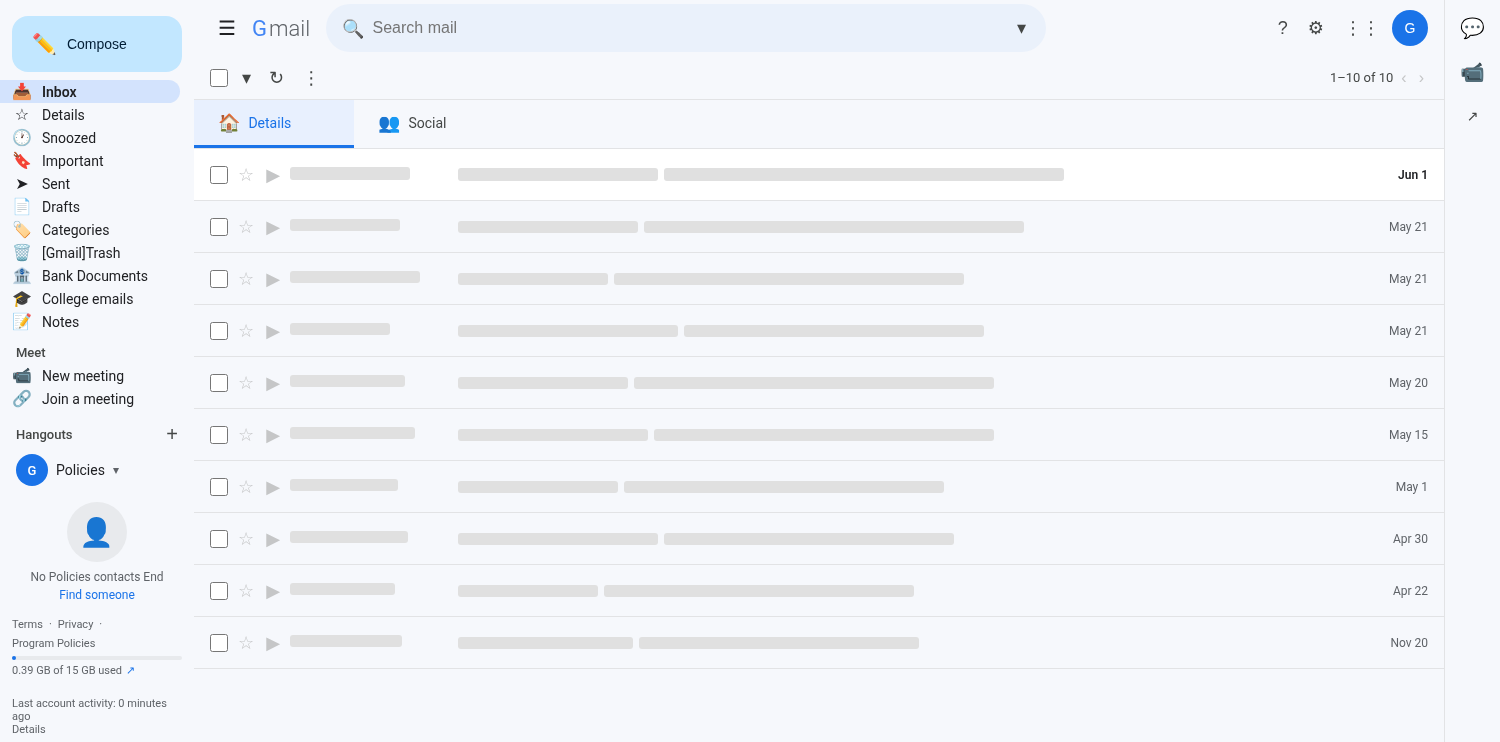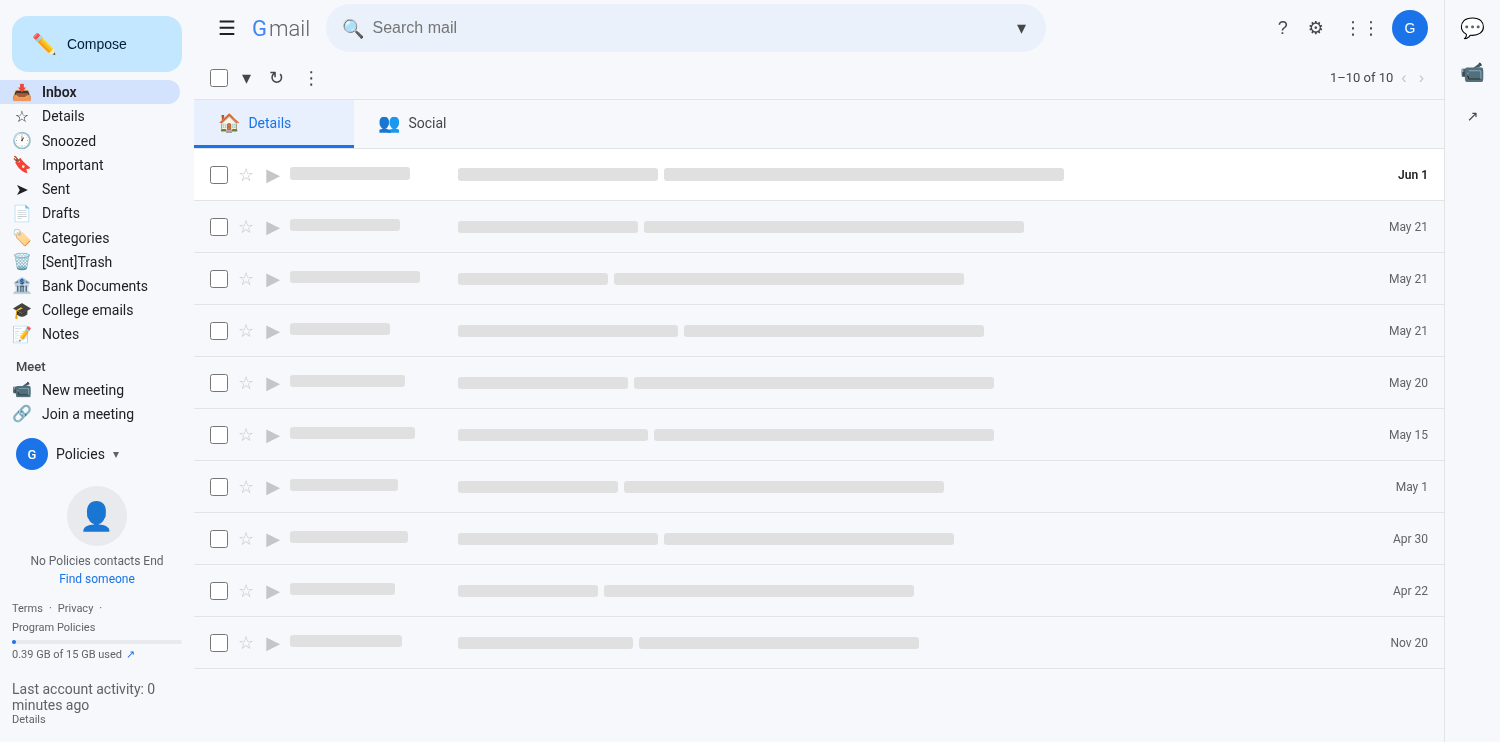--- a/index.html
+++ b/index.html
@@ -488,21 +488,21 @@
     <span class="nav-icon">📄</span>
     <span class="nav-label">Drafts</span>
   </div>
 
   <div class="nav-item">
     <span class="nav-icon">🏷️</span>
     <span class="nav-label">Categories</span>
   </div>
   <div class="nav-item">
     <span class="nav-icon">🗑️</span>
-    <span class="nav-label">[Sent]Trash</span>
+    <span class="nav-label">[Gmail]Trash</span>
   </div>
   <div class="nav-item">
     <span class="nav-icon">🏦</span>
     <span class="nav-label">Bank Documents</span>
   </div>
   <div class="nav-item">
     <span class="nav-icon">🎓</span>
     <span class="nav-label">College emails</span>
   </div>
   <div class="nav-item">
@@ -514,20 +514,24 @@
   <div class="nav-item">
     <span class="nav-icon">📹</span>
     <span class="nav-label">New meeting</span>
   </div>
   <div class="nav-item">
     <span class="nav-icon">🔗</span>
     <span class="nav-label">Join a meeting</span>
   </div>
 
   <div class="hangouts-section">
+    <div class="hangouts-title">
+      <span>Hangouts</span>
+      <button class="hangouts-add-btn">+</button>
+    </div>
     <div class="hangouts-user">
       <div class="hangouts-avatar">G</div>
       <span class="hangouts-name">Policies</span>
       <span style="color:#5f6368; font-size:12px;">▾</span>
     </div>
   </div>
 
   <div class="no-hangouts-section">
     <div class="no-hangouts-avatar">
       <span style="font-size:28px; color:#9aa0a6;">👤</span>
@@ -544,21 +548,21 @@
       <span>·</span>
       <a class="footer-link">Program Policies</a>
     </div>
     <div class="storage-bar-container">
       <div class="storage-bar-fill" style="width: 2.6%;"></div>
     </div>
     <div class="storage-text">
       <span>0.39 GB of 15 GB used</span>
       <a class="follow-link">↗</a>
     </div>
-    <div style="margin-top:20px; font-size:14px; color:#5f6368;">Last account activity: 0 minutes ago</div>
+    <div style="margin-top:20px; font-size:11px; color:#5f6368;">Last account activity: 0 minutes ago</div>
     <a class="footer-link">Details</a>
   </div>
 </div>
 
 <div id="main">
 
   <div id="topbar">
     <button class="menu-btn">☰</button>
     <div class="gmail-logo">
       <span class="gmail-logo-g">G</span>

